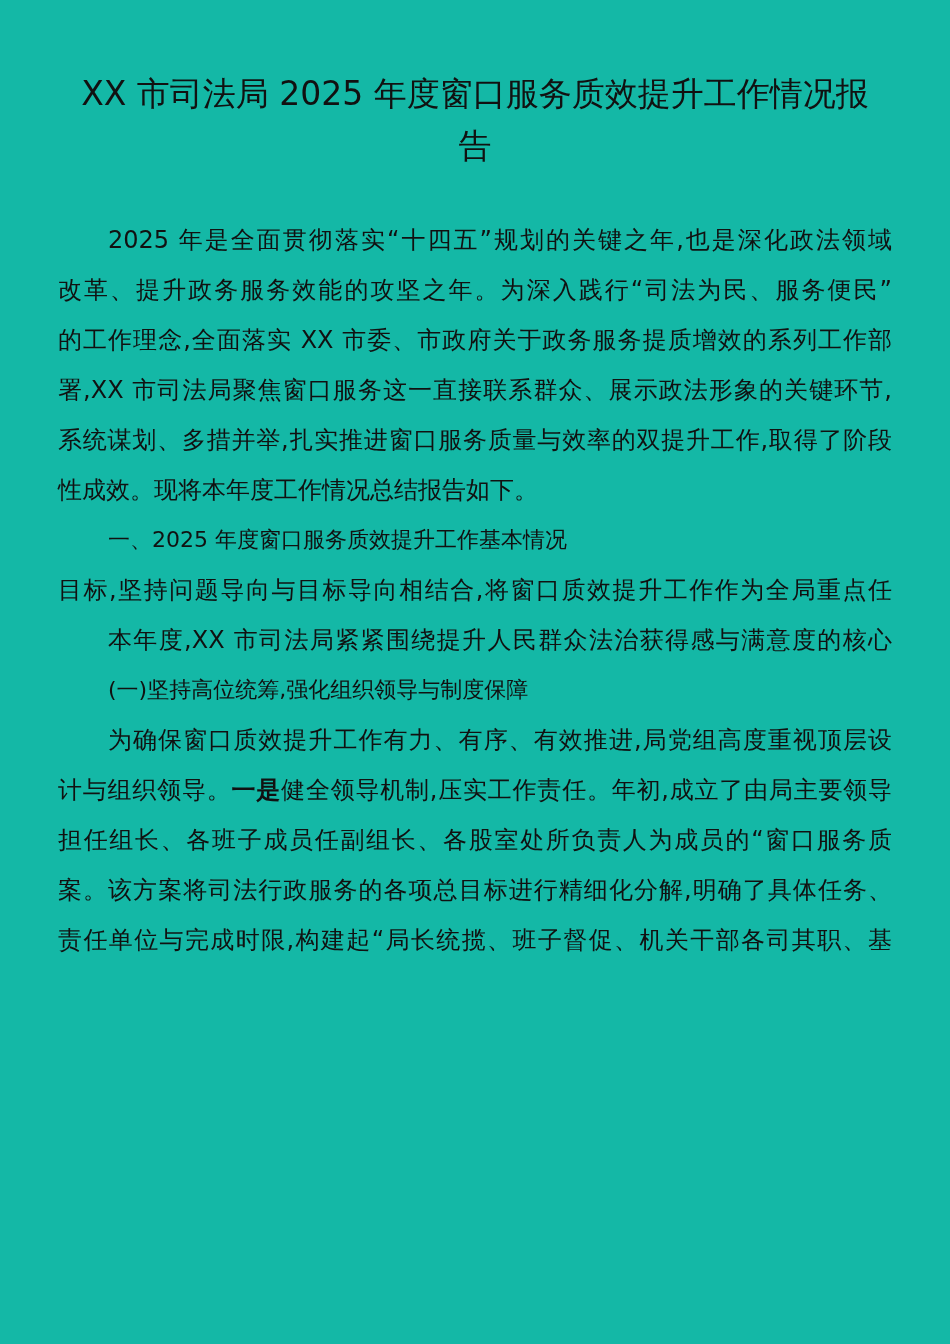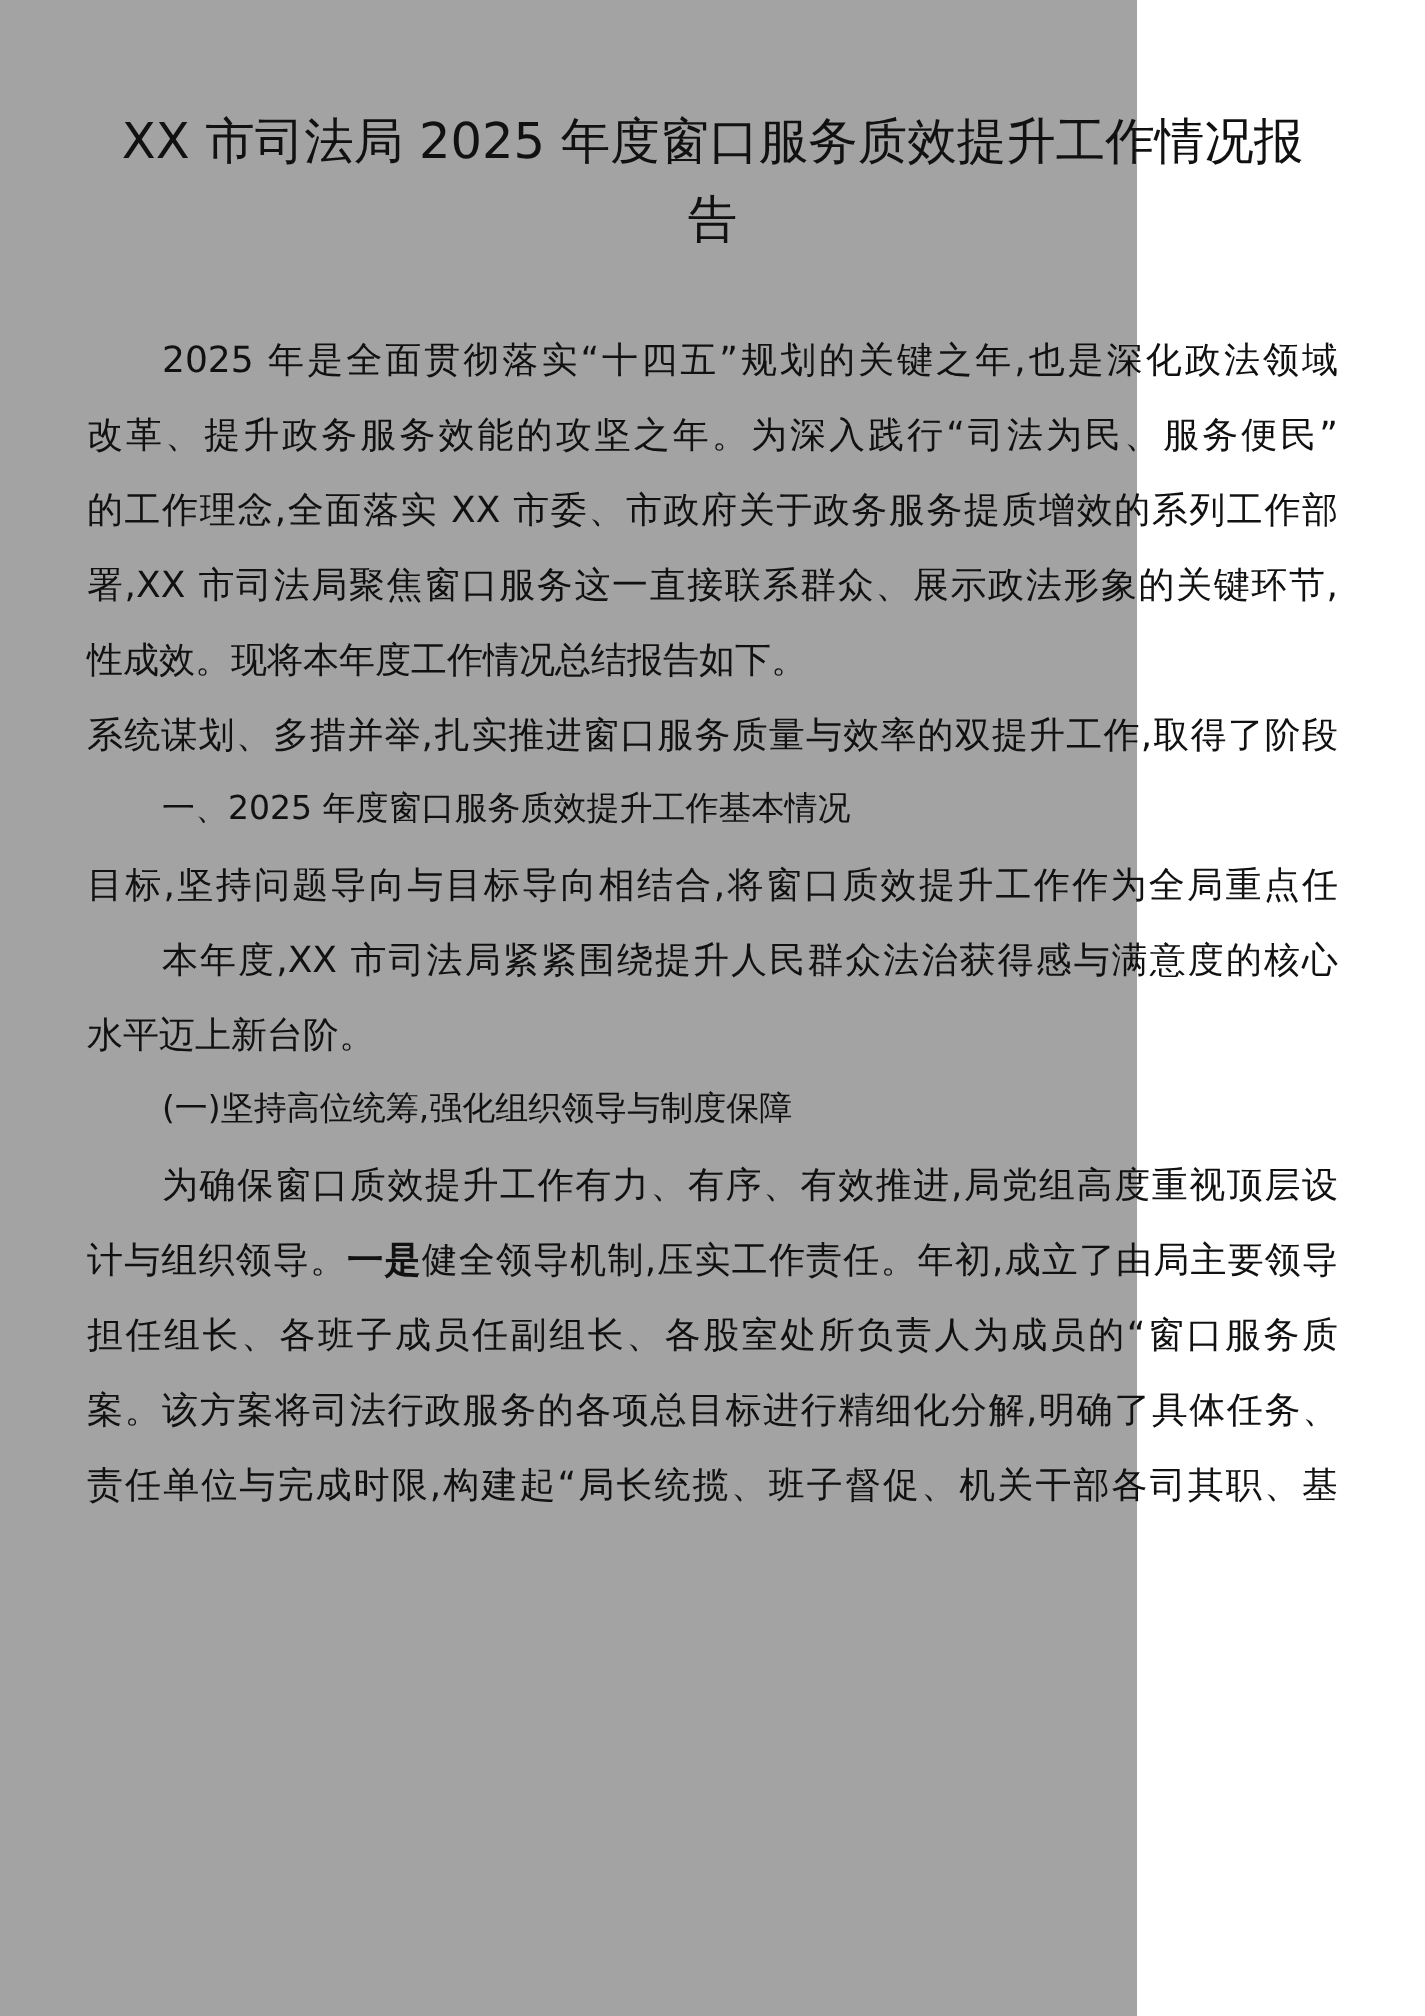--- a/index.html
+++ b/index.html
@@ -12,23 +12,23 @@
       height: 1344px;
       position: relative;
       overflow: hidden;
       font-family: "DejaVu Sans", "Liberation Sans", sans-serif;
       color: #111111;
     }
     .page {
       position: absolute;
       left: 0;
       top: 0;
-      width: 758px;
+      width: 950px;
       height: 1344px;
-      background: #a3a3a3;
+      background: #14b8a6;
     }
     .title {
       position: absolute;
       left: 58px;
       width: 834px;
       text-align: center;
       font-size: 33px;
       line-height: 52px;
       top: 68px;
       margin: 0;
@@ -75,32 +75,31 @@
     <span class="line-t" style="display:block;white-space:nowrap;">告</span>
   </h1>
 
   <div class="body">
 
     <div>
       <span class="line indent">2025 年是全面贯彻落实“十四五”规划的关键之年,也是深化政法领域</span>
       <span class="line">改革、提升政务服务效能的攻坚之年。为深入践行“司法为民、服务便民”</span>
       <span class="line">的工作理念,全面落实 XX 市委、市政府关于政务服务提质增效的系列工作部</span>
       <span class="line">署,XX 市司法局聚焦窗口服务这一直接联系群众、展示政法形象的关键环节,</span>
+      <span class="line">系统谋划、多措并举,扎实推进窗口服务质量与效率的双提升工作,取得了阶段</span>
       <span class="line last">性成效。现将本年度工作情况总结报告如下。</span>
-      <span class="line">系统谋划、多措并举,扎实推进窗口服务质量与效率的双提升工作,取得了阶段</span>
     </div>
 
     <div>
       <span class="line indent heading">一、2025 年度窗口服务质效提升工作基本情况</span>
     </div>
 
     <div>
       <span class="line">目标,坚持问题导向与目标导向相结合,将窗口质效提升工作作为全局重点任</span>
       <span class="line indent">本年度,XX 市司法局紧紧围绕提升人民群众法治获得感与满意度的核心</span>
-      <span class="line last">水平迈上新台阶。</span>
     </div>
 
     <div>
       <span class="line indent heading">(一)坚持高位统筹,强化组织领导与制度保障</span>
     </div>
 
     <div>
       <span class="line indent">为确保窗口质效提升工作有力、有序、有效推进,局党组高度重视顶层设</span>
       <span class="line">
         <span>计与组织领导。</span><span class="bold">一是</span><span>健全领导机制,压实工作责任。年初,成立了由局主要领导</span>

